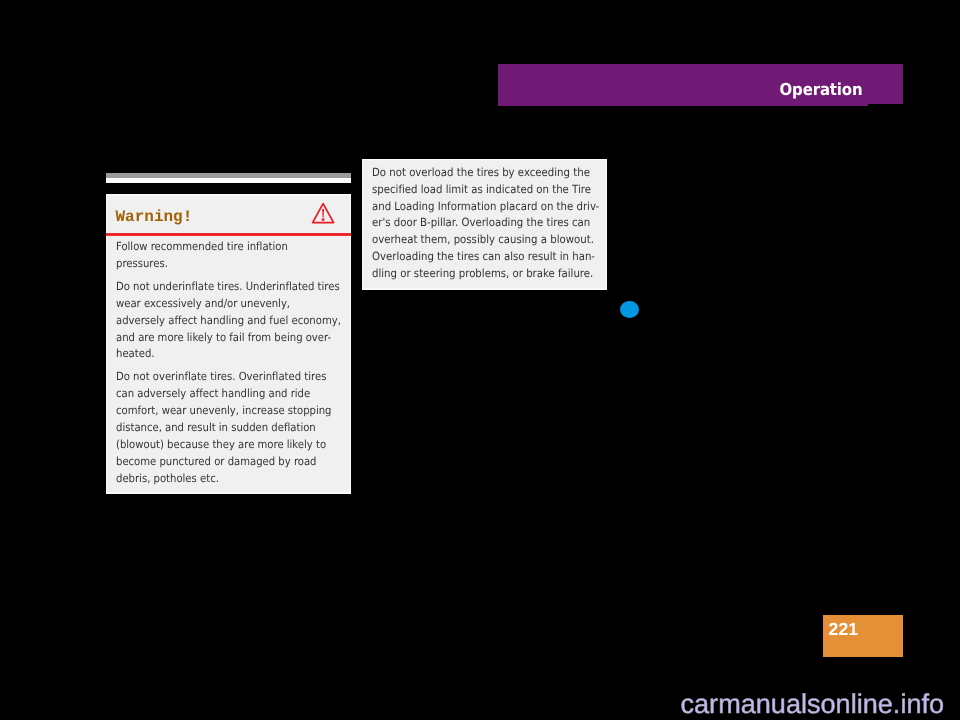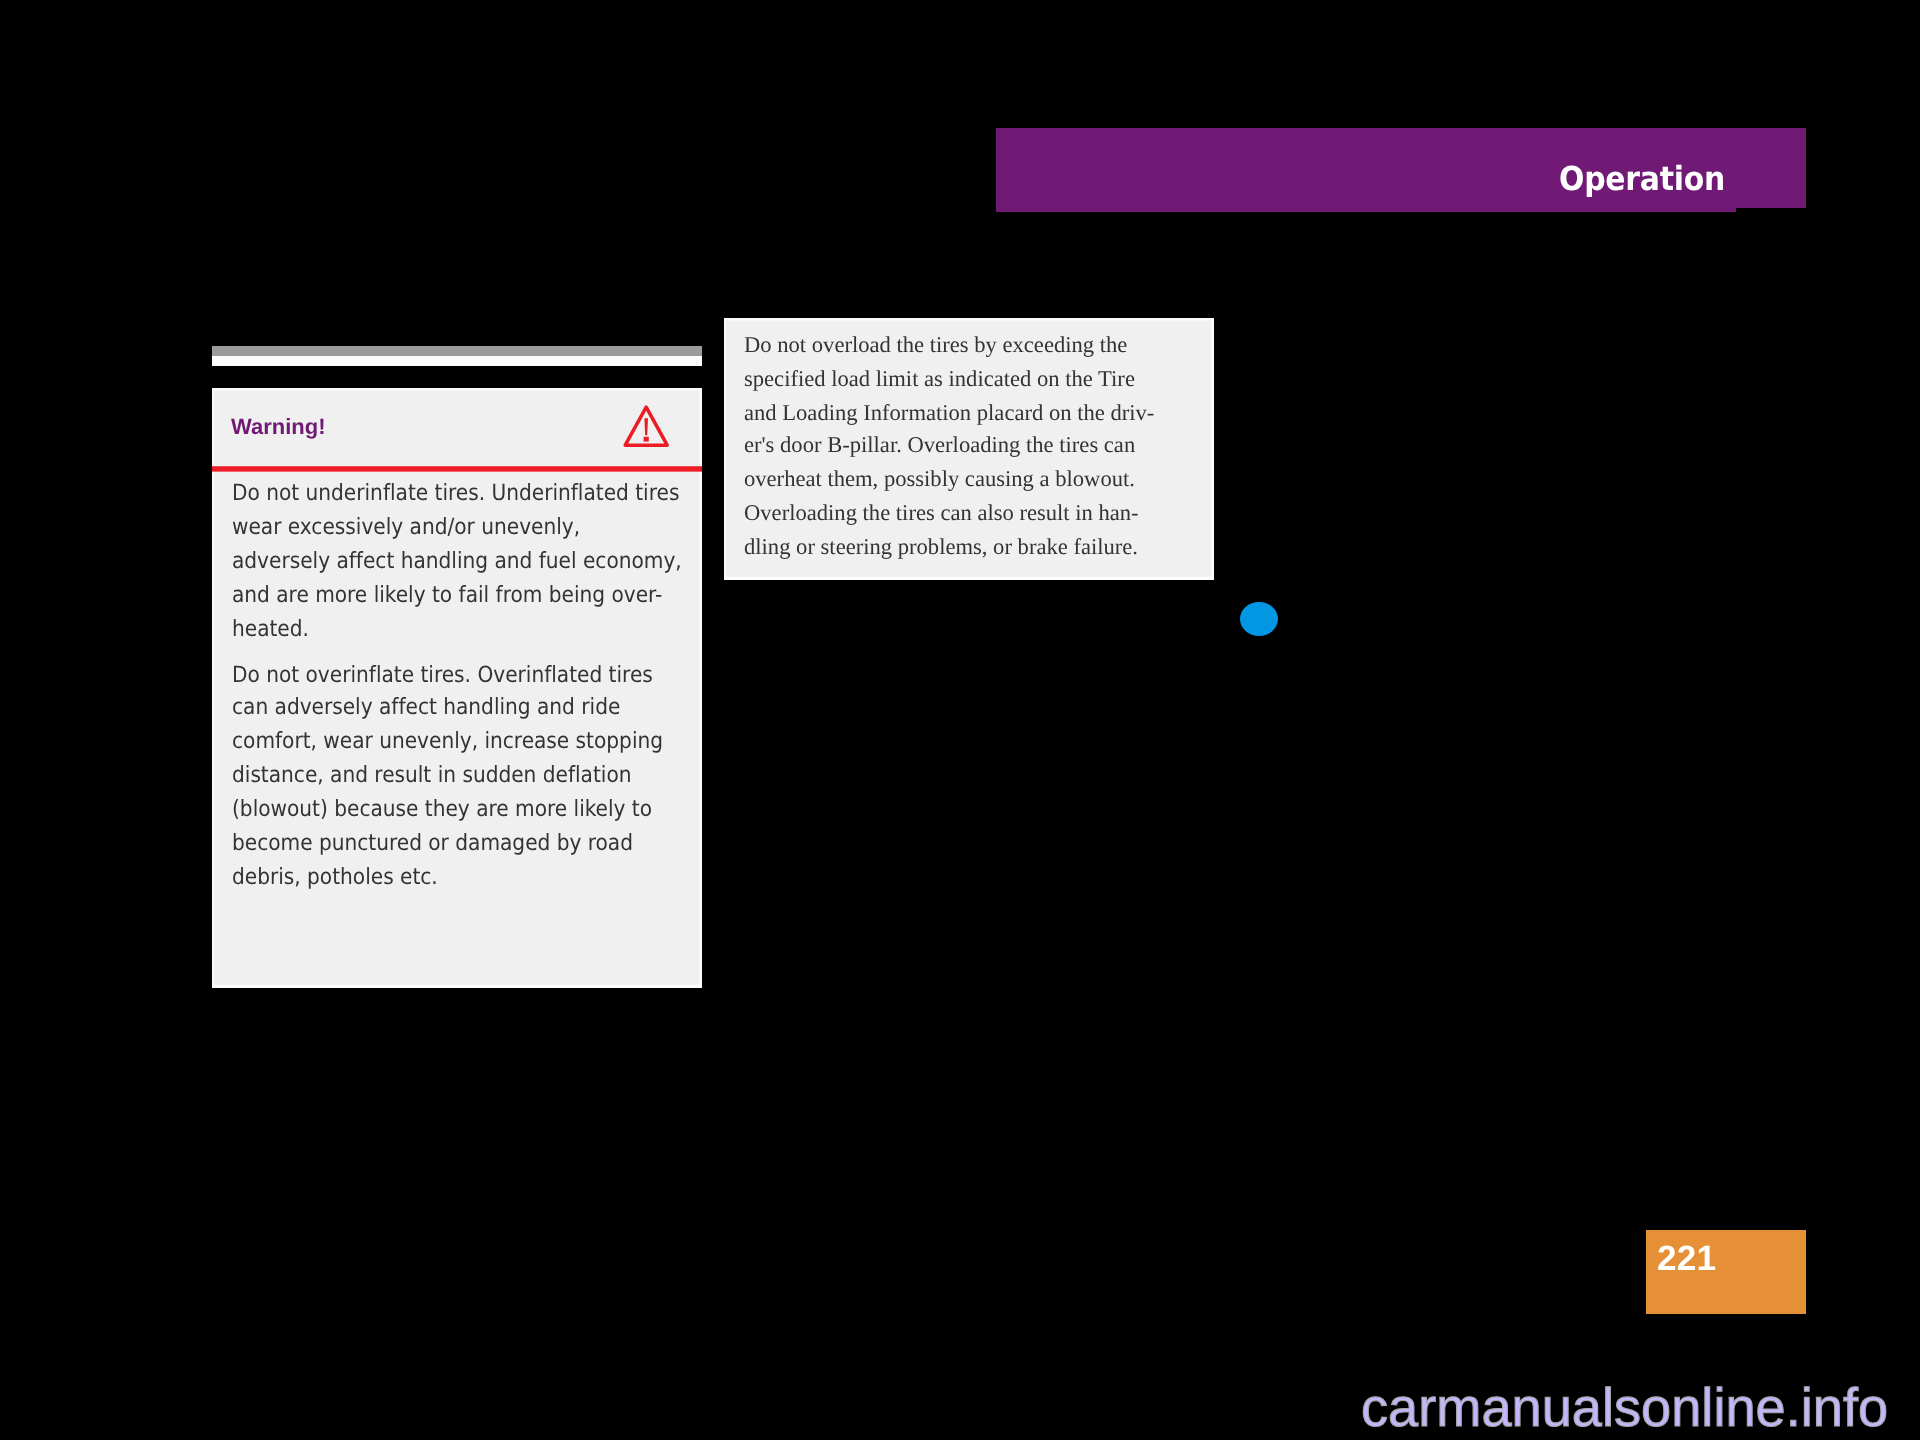--- a/index.html
+++ b/index.html
@@ -18,31 +18,31 @@
 
   #header-notch{left:868px;top:104px;width:35px;height:2px;background:#000;}
 
   
   #grey-rule{left:106px;top:173px;width:245px;height:5px;background:#9b9b9b;}
   #grey-rule-2{left:106px;top:178px;width:245px;height:5px;background:#fcfcfc;}
 
   
   #warning-box{left:106px;top:194px;width:245px;height:300px;background:#f0f0f0;
       box-shadow:inset -1.2px -1.6px 0 0 #fdfdfd, inset 0.8px 1.2px 0 0 #fbfbfb;}
-  #warning-title{position:absolute;left:9.5px;top:14px;color:#701a75;font-weight:bold;font-size:11px;font-family:Liberation Sans, sans-serif;font-stretch:condensed;}
+  #warning-title{position:absolute;left:9.5px;top:14px;color:#a16207;font-weight:bold;font-size:16px;font-family:Liberation Mono, monospace;font-stretch:condensed;}
   #warning-icon{position:absolute;left:205px;top:8px;}
   #warning-rule{position:absolute;left:0;top:38.5px;width:245px;height:3px;background:linear-gradient(to bottom,#f3666b 0%,#ed1b24 22%,#ed1b24 80%,#f7a0a4 100%);}
   .body-text{color:#333;font-variant-ligatures:none;font-feature-settings:"liga" 0,"clig" 0;font-size:11.2px;line-height:16.9px;font-family:"DejaVu Sans Condensed","Liberation Sans",sans-serif;font-stretch:condensed;}
   #warning-body{position:absolute;left:10px;top:45px;width:240px;}
   #warning-body p{margin:0 0 6px 0;}
 
   
   #info-box{left:362px;top:159px;width:245px;height:131px;background:#f0f0f0;
       box-shadow:inset -1.2px -1.6px 0 0 #fdfdfd, inset 0.8px 1.2px 0 0 #fbfbfb;}
-  #info-text{position:absolute;left:10px;top:5.6px;width:240px;font-size:11.3px;line-height:16.95px;font-family:Liberation Serif, serif;}
+  #info-text{position:absolute;left:10px;top:5.6px;width:240px;font-size:11.3px;line-height:16.95px;}
 
   
   #blue-dot{left:620px;top:300.8px;width:19.2px;height:17.3px;border-radius:50%;background:#0397e3;}
 
   
   #page-num-box{left:823px;top:615px;width:80px;height:42px;background:#e58f37;}
   #page-num{position:absolute;left:5.5px;top:4px;color:#fff;font-weight:bold;font-family:"Liberation Sans",sans-serif;font-size:17.6px;letter-spacing:0.1px;}
 
   
   #watermark{left:680.5px;top:688px;color:#c4b5fd;font-size:27.1px;font-family:"Liberation Sans",sans-serif;letter-spacing:0px;
@@ -66,20 +66,21 @@
     <span id="warning-title">Warning!</span>
     <span id="warning-icon">
       <svg width="26" height="24" viewBox="0 0 26 24" aria-hidden="true">
         <path d="M12.1 1.6 L22.6 20.6 L1.6 20.6 Z" fill="none" stroke="#ed1b24" stroke-width="1.75" stroke-linejoin="round"></path>
         <path d="M11.2 7.1 L13.0 7.1 L12.62 15.6 L11.58 15.6 Z" fill="#ed1b24"></path>
         <rect x="10.8" y="16.4" width="2.6" height="2.4" fill="#ed1b24"></rect>
       </svg>
     </span>
     <div id="warning-rule"></div>
     <div id="warning-body" class="body-text">
+      <p>Follow recommended tire inflation<br>pressures.</p>
       <p>Do not underinflate tires. Underinflated tires<br>wear excessively and/or unevenly,<br>adversely affect handling and fuel economy,<br>and are more likely to fail from being over-<br>heated.</p>
       <p>Do not overinflate tires. Overinflated tires<br>can adversely affect handling and ride<br>comfort, wear unevenly, increase stopping<br>distance, and result in sudden deflation<br>(blowout) because they are more likely to<br>become punctured or damaged by road<br>debris, potholes etc.</p>
     </div>
   </div>
 
   <div id="info-box" class="abs">
     <div id="info-text" class="body-text">Do not overload the tires by exceeding the<br>specified load limit as indicated on the Tire<br>and Loading Information placard on the driv-<br>er's door B-pillar. Overloading the tires can<br>overheat them, possibly causing a blowout.<br>Overloading the tires can also result in han-<br>dling or steering problems, or brake failure.</div>
   </div>
 
   <div id="blue-dot" class="abs"></div>

